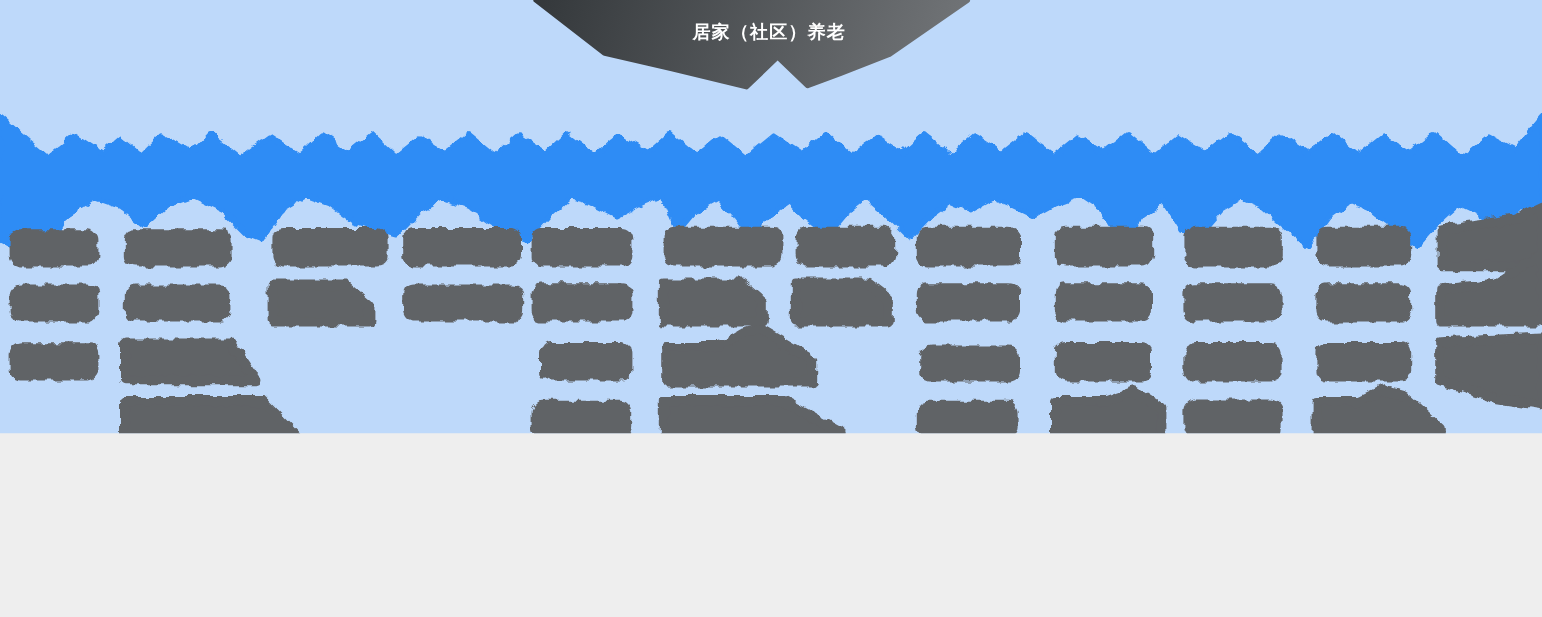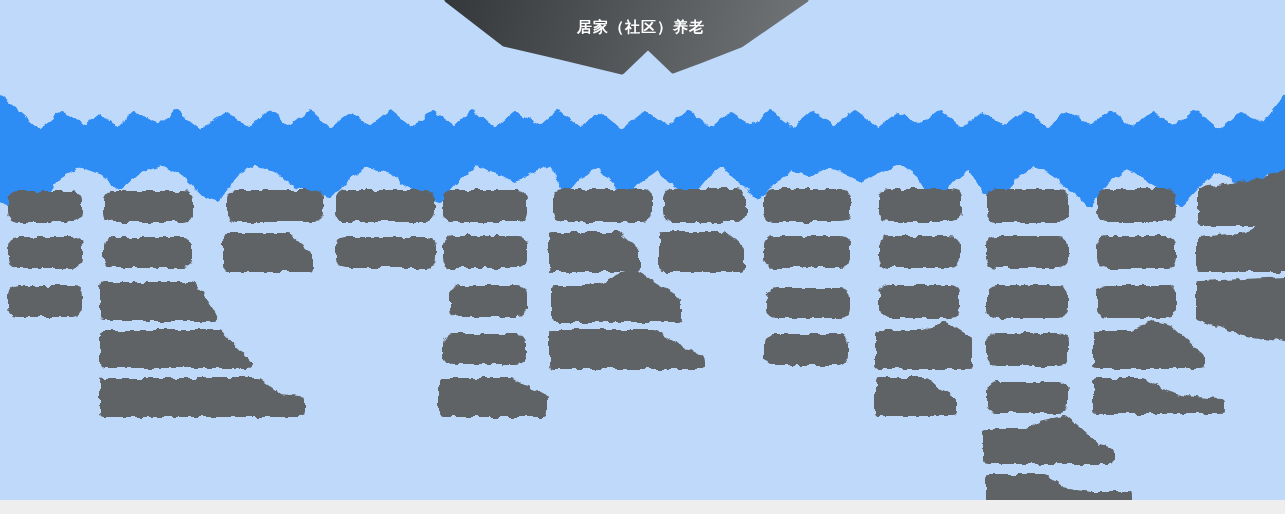--- a/index.html
+++ b/index.html
@@ -1,19 +1,19 @@
 <!DOCTYPE html>
 <html><head>
 <meta charset="utf-8">
 <style>
   html, body { margin: 0; padding: 0; background: #eee; }
   .stage {
     position: relative;
     width: 1285px;
-    height: 500px;
+    height: 361px;
     overflow: hidden;
     font-family: "Liberation Sans", "DejaVu Sans", sans-serif;
   }
   svg { display: block; }
   text.root-label {
     font-family: "Liberation Sans", "DejaVu Sans", sans-serif;
     font-size: 15px;
     font-weight: bold;
     letter-spacing: 1px;
   }

